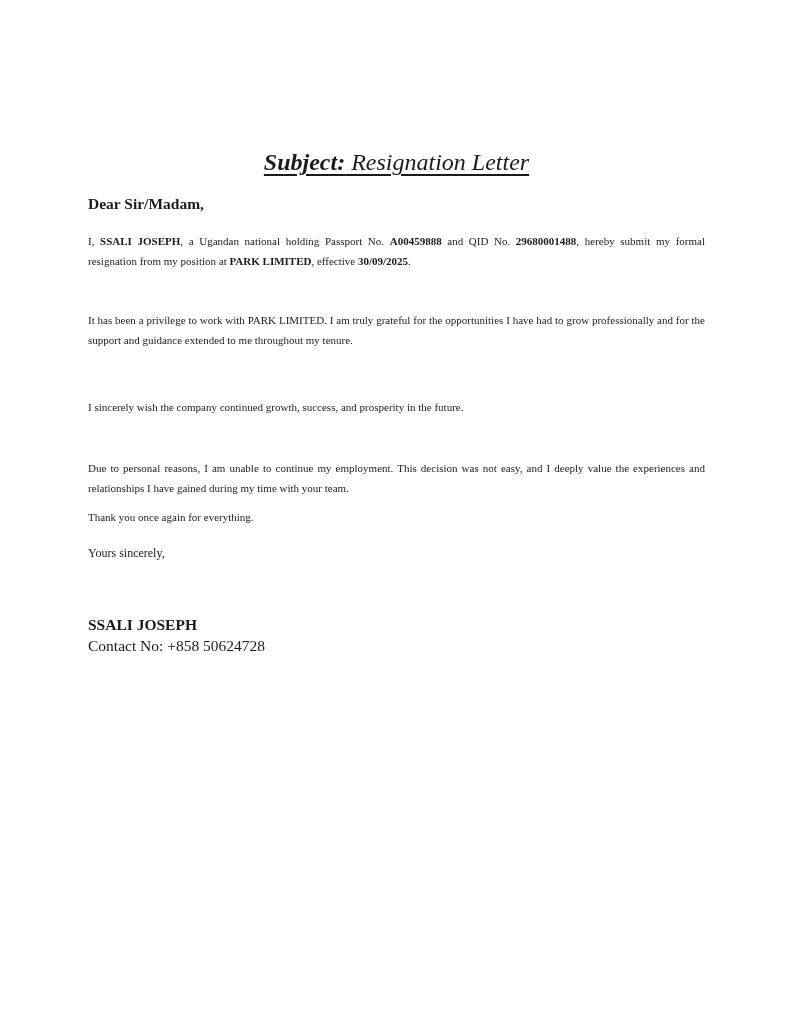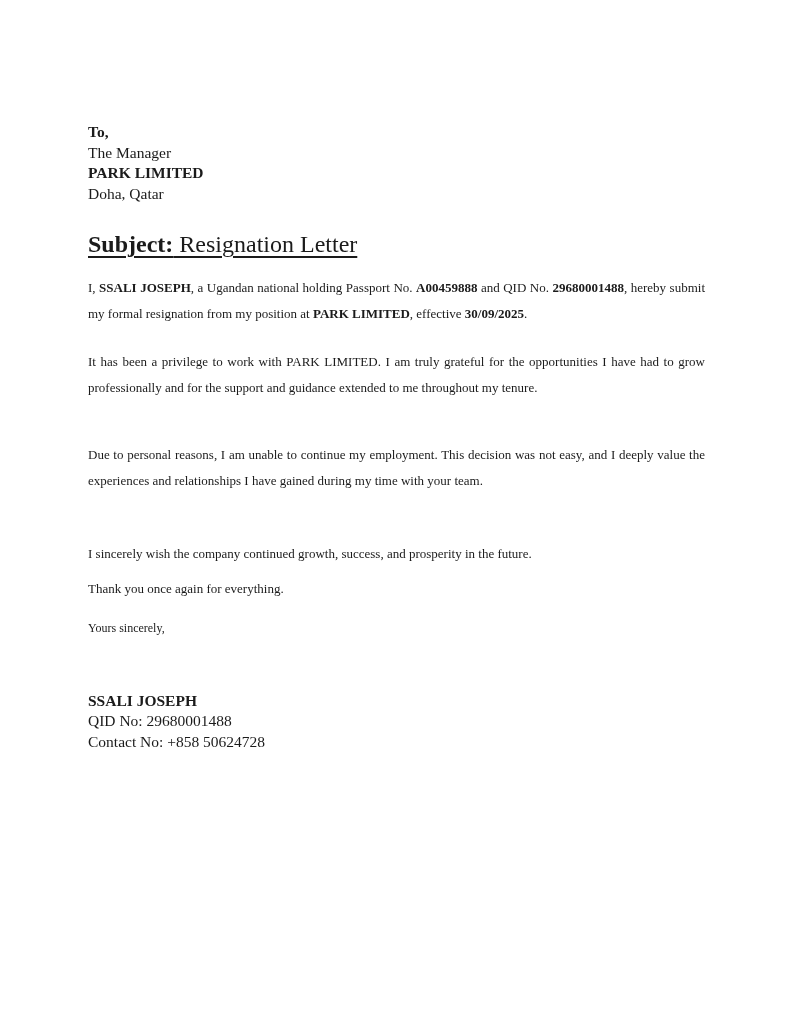--- a/index.html
+++ b/index.html
@@ -17,80 +17,76 @@
     background: #ffffff;
     padding: 122px 86px 0 88px;
   }
   .line {
     font-size: 15.5px;
     line-height: 20.5px;
   }
   .b { font-weight: bold; }
   .subject {
     margin-top: 25px;
+    text-align: center;
     font-size: 24px;
     line-height: 30px;
+    font-style: italic;
   }
   .subject .u {
     text-decoration: underline;
     text-underline-offset: 4px;
     text-decoration-thickness: 1.8px;
   }
   .salutation {
     margin-top: 17px;
     font-size: 15.5px;
     line-height: 20.5px;
     font-weight: bold;
   }
   .para {
-    font-size: 13px;
-    line-height: 26px;
+    font-size: 11px;
+    line-height: 20px;
     text-align: justify;
   }
   .para.left { text-align: left; }
   #p-intro    { margin-top: 16px; }
-  #p-privilege{ margin-top: 22px; }
+  #p-privilege{ margin-top: 39px; }
   #p-reasons  { margin-top: 41px; }
   #p-wish     { margin-top: 47px; }
   #p-thanks   { margin-top: 9px; }
   .closing {
     margin-top: 16px;
     font-size: 12px;
     line-height: 20.5px;
   }
   .signature {
     margin-top: 52px;
   }
 </style>
 </head>
 <body>
 
 <div class="page">
 
-  <div class="recipient">
-    <div class="line b">To,</div>
-    <div class="line">The Manager</div>
-    <div class="line b">PARK LIMITED</div>
-    <div class="line">Doha, Qatar</div>
-  </div>
 
   <div class="subject"><span class="u"><span class="b">Subject:</span><span> Resignation Letter</span></span></div>
 
+  <div class="salutation">Dear Sir/Madam,</div>
 
   <p class="para" id="p-intro"><span>I, </span><span class="b">SSALI JOSEPH</span><span>, a Ugandan national holding Passport No. </span><span class="b">A00459888</span><span> and QID No. </span><span class="b">29680001488</span><span>, hereby submit my formal resignation from my position at </span><span class="b">PARK LIMITED</span><span>, effective </span><span class="b">30/09/2025</span><span>.</span></p>
 
   <p class="para" id="p-privilege">It has been a privilege to work with PARK LIMITED. I am truly grateful for the opportunities I have had to grow professionally and for the support and guidance extended to me throughout my tenure.</p>
 
+  <p class="para left" id="p-wish">I sincerely wish the company continued growth, success, and prosperity in the future.</p>
+
   <p class="para" id="p-reasons">Due to personal reasons, I am unable to continue my employment. This decision was not easy, and I deeply value the experiences and relationships I have gained during my time with your team.</p>
-
-  <p class="para left" id="p-wish">I sincerely wish the company continued growth, success, and prosperity in the future.</p>
 
   <p class="para left" id="p-thanks">Thank you once again for everything.</p>
 
   <div class="closing">Yours sincerely,</div>
 
   <div class="signature">
     <div class="line b">SSALI JOSEPH</div>
-    <div class="line">QID No: 29680001488</div>
     <div class="line">Contact No: +858 50624728</div>
   </div>
 
 </div>
 
 </body></html>

